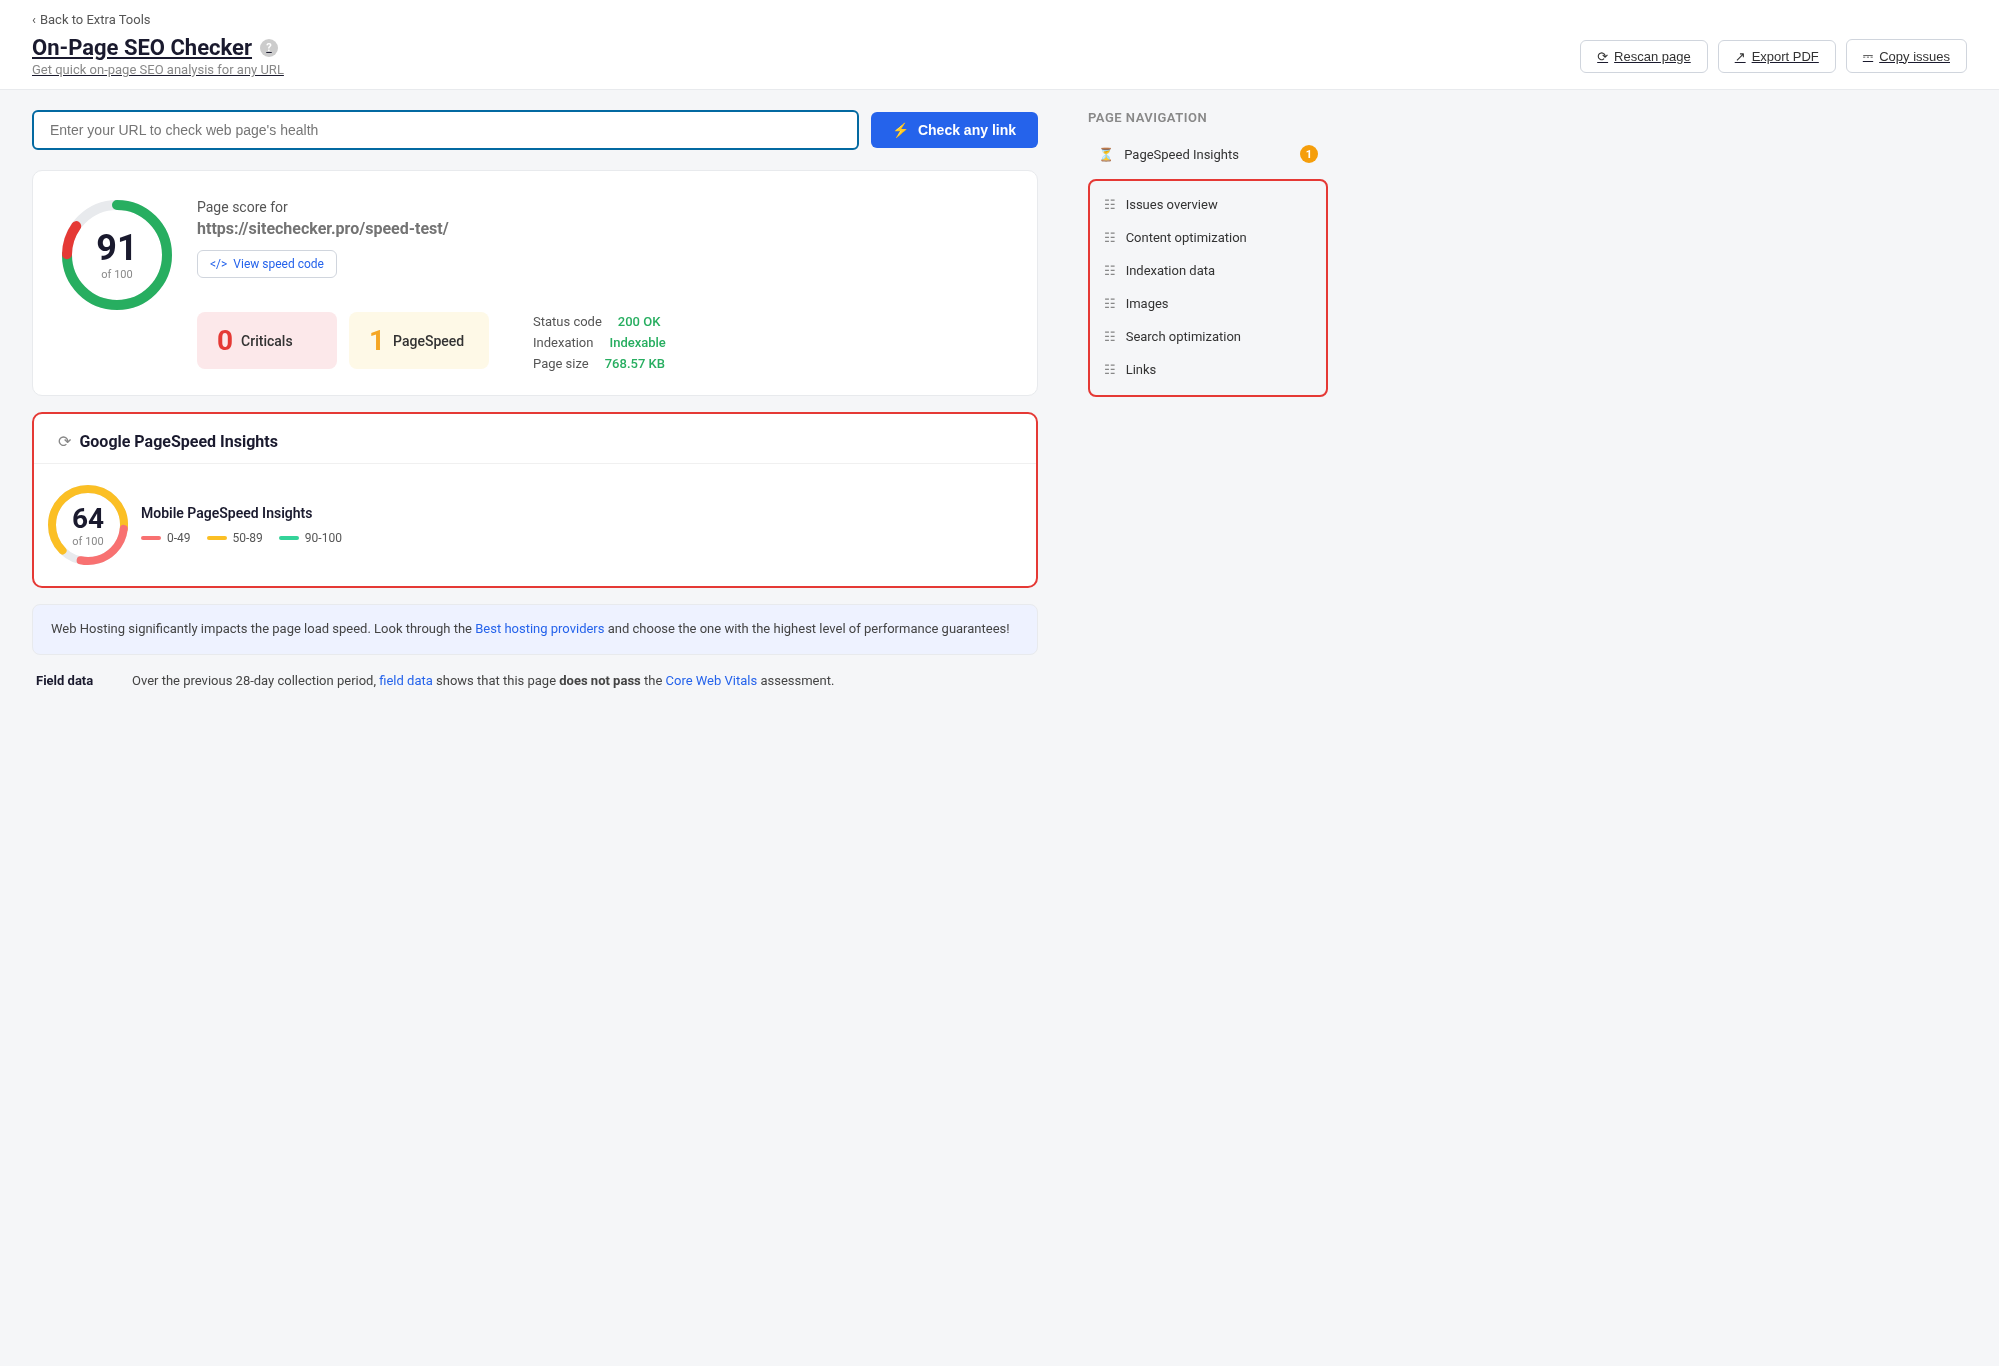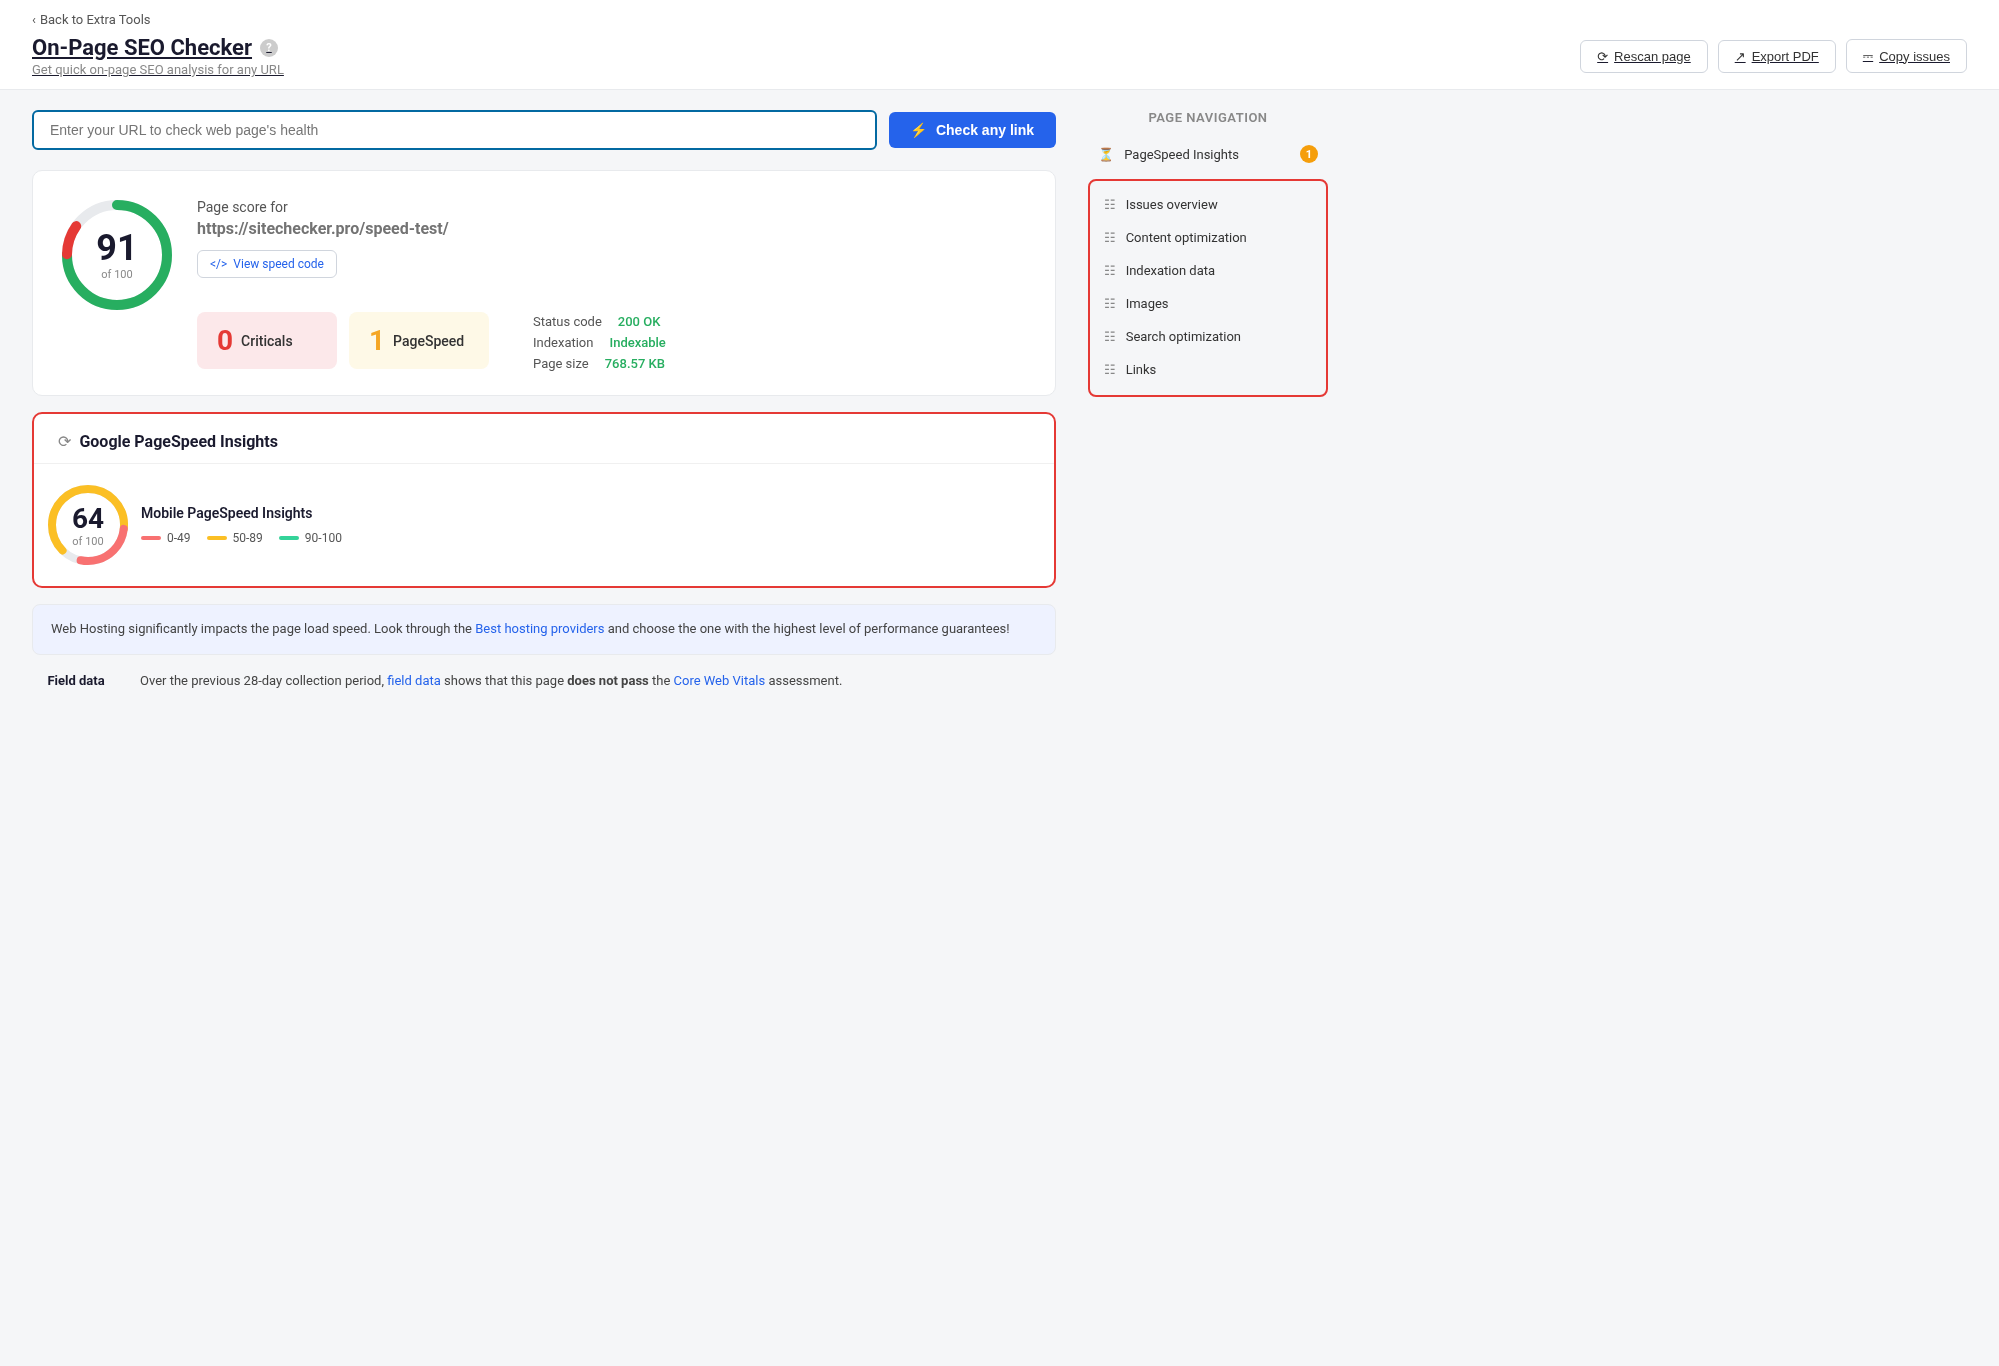--- a/index.html
+++ b/index.html
@@ -78,22 +78,21 @@
       cursor: pointer;
       border: 1px solid #d0d5dd;
       background: #fff;
       color: #333;
       font-weight: 500;
     }
 
     .sidebar {
       width: 240px;
       min-width: 240px;
-      margin-left: 8px;
-      text-align: center;
+      margin-left: 26px;
     }
 
     .url-bar {
       display: flex;
       gap: 12px;
       margin-bottom: 20px;
       align-items: center;
       max-width: 1060px;
     }
 
@@ -366,27 +365,26 @@
       margin-bottom: 16px;
     }
 
     .info-banner a {
       color: #2563eb;
       text-decoration: none;
     }
 
     .field-data-row {
       display: flex;
-      gap: 24px;
+      gap: 16px;
       align-items: flex-start;
       font-size: 13px;
       color: #444;
       line-height: 1.6;
       padding: 0 4px;
-      text-align: center;
     }
 
     .nav-item {
       display: flex;
       align-items: center;
       gap: 10px;
       padding: 8px 10px;
       border-radius: 6px;
       cursor: pointer;
       font-size: 13px;

